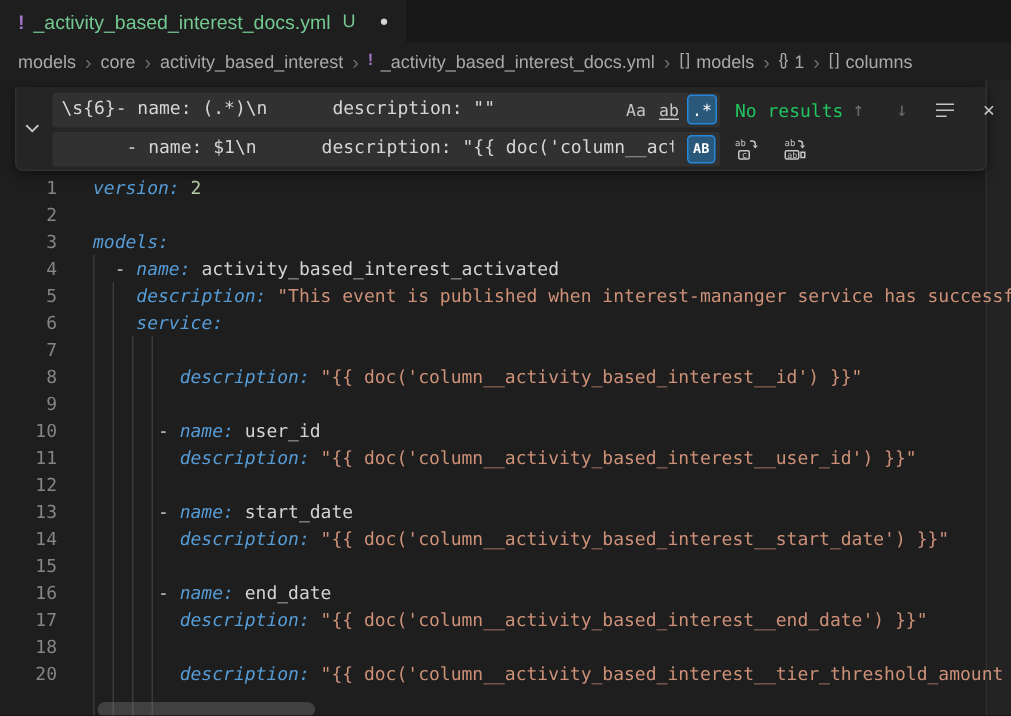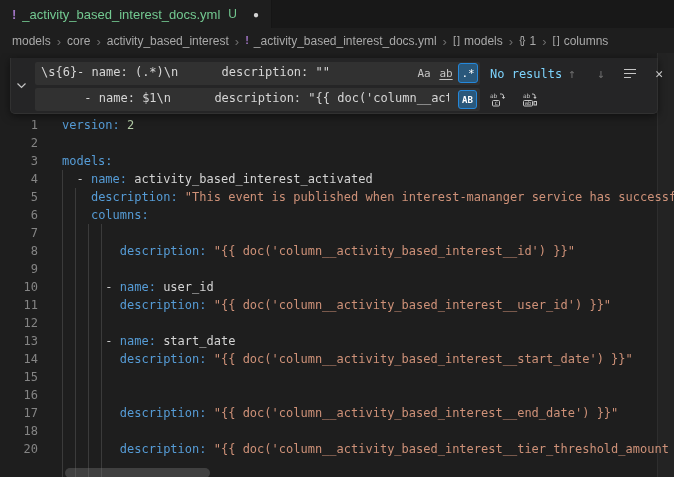--- a/index.html
+++ b/index.html
@@ -19,21 +19,21 @@
   .crumb .sym{color:#a9a9a9;font-size:11px;letter-spacing:-1px;}
   .crumb .sym.purple{color:#a074c4;font-weight:bold;letter-spacing:0;}
   .crumb-sep{color:#6e6e6e;margin:0 6px;font-size:13px;flex:none;}
   
   .editor{position:relative;height:425px;overflow:hidden;
           font-family:"DejaVu Sans Mono","Liberation Mono",monospace;font-size:12px;}
   .code{position:absolute;top:63px;left:0;right:0;}
   .row{display:flex;height:18px;line-height:18px;white-space:pre;}
   .ln{width:38px;text-align:right;color:#858585;flex:none;}
   .lc{margin-left:24px;flex:none;}
-  .tk-key{color:#569cd6;} .tk-str{color:#ce9178;} .tk-num{color:#b5cea8;}
+  .tk-key{color:#569cd6;font-style:italic;} .tk-str{color:#ce9178;} .tk-num{color:#b5cea8;}
   .tk-plain{color:#c8c8c8;} .tk-val{color:#d4d4d4;}
   .guide{position:absolute;width:1px;background:#3b3b3b;bottom:0;}
   .hscroll{position:absolute;left:65px;top:415px;width:145px;height:10px;border-radius:5px;
            background:rgba(121,121,121,0.38);}
   .vscroll{position:absolute;right:0;top:0;bottom:0;width:16px;background:rgba(255,255,255,0.025);
            border-left:1px solid rgba(255,255,255,0.05);}
   
   .findwidget{position:absolute;top:5px;left:10px;width:648px;height:56px;background:#252526;
               border:1px solid #313131;border-top:none;border-radius:0 0 5px 5px;
               box-shadow:0 2px 8px rgba(0,0,0,0.5);box-sizing:border-box;}
@@ -43,21 +43,21 @@
   .fw-row1{top:4px;} .fw-row2{top:30px;}
   .fw-input{position:relative;width:445px;height:23px;background:#313131;border-radius:2px;
             box-sizing:border-box;overflow:hidden;flex:none;}
   .fw-input .txt{position:absolute;left:6px;top:3px;white-space:pre;overflow:hidden;
                  font-family:"DejaVu Sans Mono","Liberation Mono",monospace;font-size:12px;color:#d6d6d6;width:470px;}
   .fw-opts{position:absolute;right:2px;top:1px;display:flex;gap:2px;}
   .opt{width:20px;height:20px;display:flex;align-items:center;justify-content:center;border-radius:3px;
        font-size:11px;color:#c5c5c5;cursor:pointer;border:1px solid transparent;box-sizing:border-box;}
   .opt.uline{text-decoration:underline;text-underline-offset:2px;}
   .opt.active{background:rgba(36,137,214,0.45);border-color:#2488db;color:#fff;}
-  .fw-status{color:#7dd3fc;font-size:12px;margin-left:10px;white-space:nowrap;}
+  .fw-status{color:#22c55e;font-size:12px;margin-left:10px;white-space:nowrap;}
   .fw-nav{margin-left:auto;display:flex;align-items:center;gap:9px;}
   .navbtn{width:20px;height:20px;display:flex;align-items:center;justify-content:center;
           border-radius:3px;cursor:pointer;font-size:13px;}
   .navbtn.disabled{color:#6a6a6a;}
   .navbtn.light{color:#c5c5c5;}
   .sel-icon{display:flex;flex-direction:column;gap:2.5px;}
   .sel-icon div{height:1.5px;background:#c5c5c5;}
   .sel-icon .l1{width:12px;}.sel-icon .l2{width:12px;}.sel-icon .l3{width:7px;}
   .ab-btn{position:absolute;right:3px;top:2px;width:19px;height:19px;font-size:9px;font-weight:bold;}
   .rep-btns{display:flex;align-items:center;gap:12px;margin-left:8px;}
@@ -117,31 +117,31 @@
     <div class="guide" style="left:75px;top:135px;"></div>
     <div class="guide" style="left:88px;top:171px;"></div>
     <div class="guide" style="left:101px;top:171px;"></div>
 
     <div class="code" id="code">
         <div class="row"><div class="ln">1</div><div class="lc"><span class="tk-key">version:</span><span class="tk-plain"> </span><span class="tk-num">2</span></div></div>
         <div class="row"><div class="ln">2</div><div class="lc"></div></div>
         <div class="row"><div class="ln">3</div><div class="lc"><span class="tk-key">models:</span></div></div>
         <div class="row"><div class="ln">4</div><div class="lc"><span class="tk-plain">  - </span><span class="tk-key">name:</span><span class="tk-val"> activity_based_interest_activated</span></div></div>
         <div class="row"><div class="ln">5</div><div class="lc"><span class="tk-plain">    </span><span class="tk-key">description:</span><span class="tk-plain"> </span><span class="tk-str">"This event is published when interest-mananger service has successf</span></div></div>
-        <div class="row"><div class="ln">6</div><div class="lc"><span class="tk-plain">    </span><span class="tk-key">columns:</span></div></div>
+        <div class="row"><div class="ln">6</div><div class="lc"><span class="tk-plain">    </span><span class="tk-key">service:</span></div></div>
         <div class="row"><div class="ln">7</div></div>
         <div class="row"><div class="ln">8</div><div class="lc"><span class="tk-plain">        </span><span class="tk-key">description:</span><span class="tk-plain"> </span><span class="tk-str">"{{ doc('column__activity_based_interest__id') }}"</span></div></div>
         <div class="row"><div class="ln">9</div><div class="lc"></div></div>
         <div class="row"><div class="ln">10</div><div class="lc"><span class="tk-plain">      - </span><span class="tk-key">name:</span><span class="tk-val"> user_id</span></div></div>
         <div class="row"><div class="ln">11</div><div class="lc"><span class="tk-plain">        </span><span class="tk-key">description:</span><span class="tk-plain"> </span><span class="tk-str">"{{ doc('column__activity_based_interest__user_id') }}"</span></div></div>
         <div class="row"><div class="ln">12</div><div class="lc"></div></div>
         <div class="row"><div class="ln">13</div><div class="lc"><span class="tk-plain">      - </span><span class="tk-key">name:</span><span class="tk-val"> start_date</span></div></div>
         <div class="row"><div class="ln">14</div><div class="lc"><span class="tk-plain">        </span><span class="tk-key">description:</span><span class="tk-plain"> </span><span class="tk-str">"{{ doc('column__activity_based_interest__start_date') }}"</span></div></div>
         <div class="row"><div class="ln">15</div><div class="lc"></div></div>
-        <div class="row"><div class="ln">16</div></div>
+        <div class="row"><div class="ln">16</div><div class="lc"><span class="tk-plain">      - </span><span class="tk-key">name:</span><span class="tk-val"> end_date</span></div></div>
         <div class="row"><div class="ln">17</div><div class="lc"><span class="tk-plain">        </span><span class="tk-key">description:</span><span class="tk-plain"> </span><span class="tk-str">"{{ doc('column__activity_based_interest__end_date') }}"</span></div></div>
         <div class="row"><div class="ln">18</div><div class="lc"></div></div>
         <div class="row"><div class="ln">20</div><div class="lc"><span class="tk-plain">        </span><span class="tk-key">description:</span><span class="tk-plain"> </span><span class="tk-str">"{{ doc('column__activity_based_interest__tier_threshold_amount</span></div></div>
       </div>
 
     <div class="vscroll"></div>
     <div class="hscroll"></div>
 
     <div class="findwidget">
       <div class="fw-toggle">

